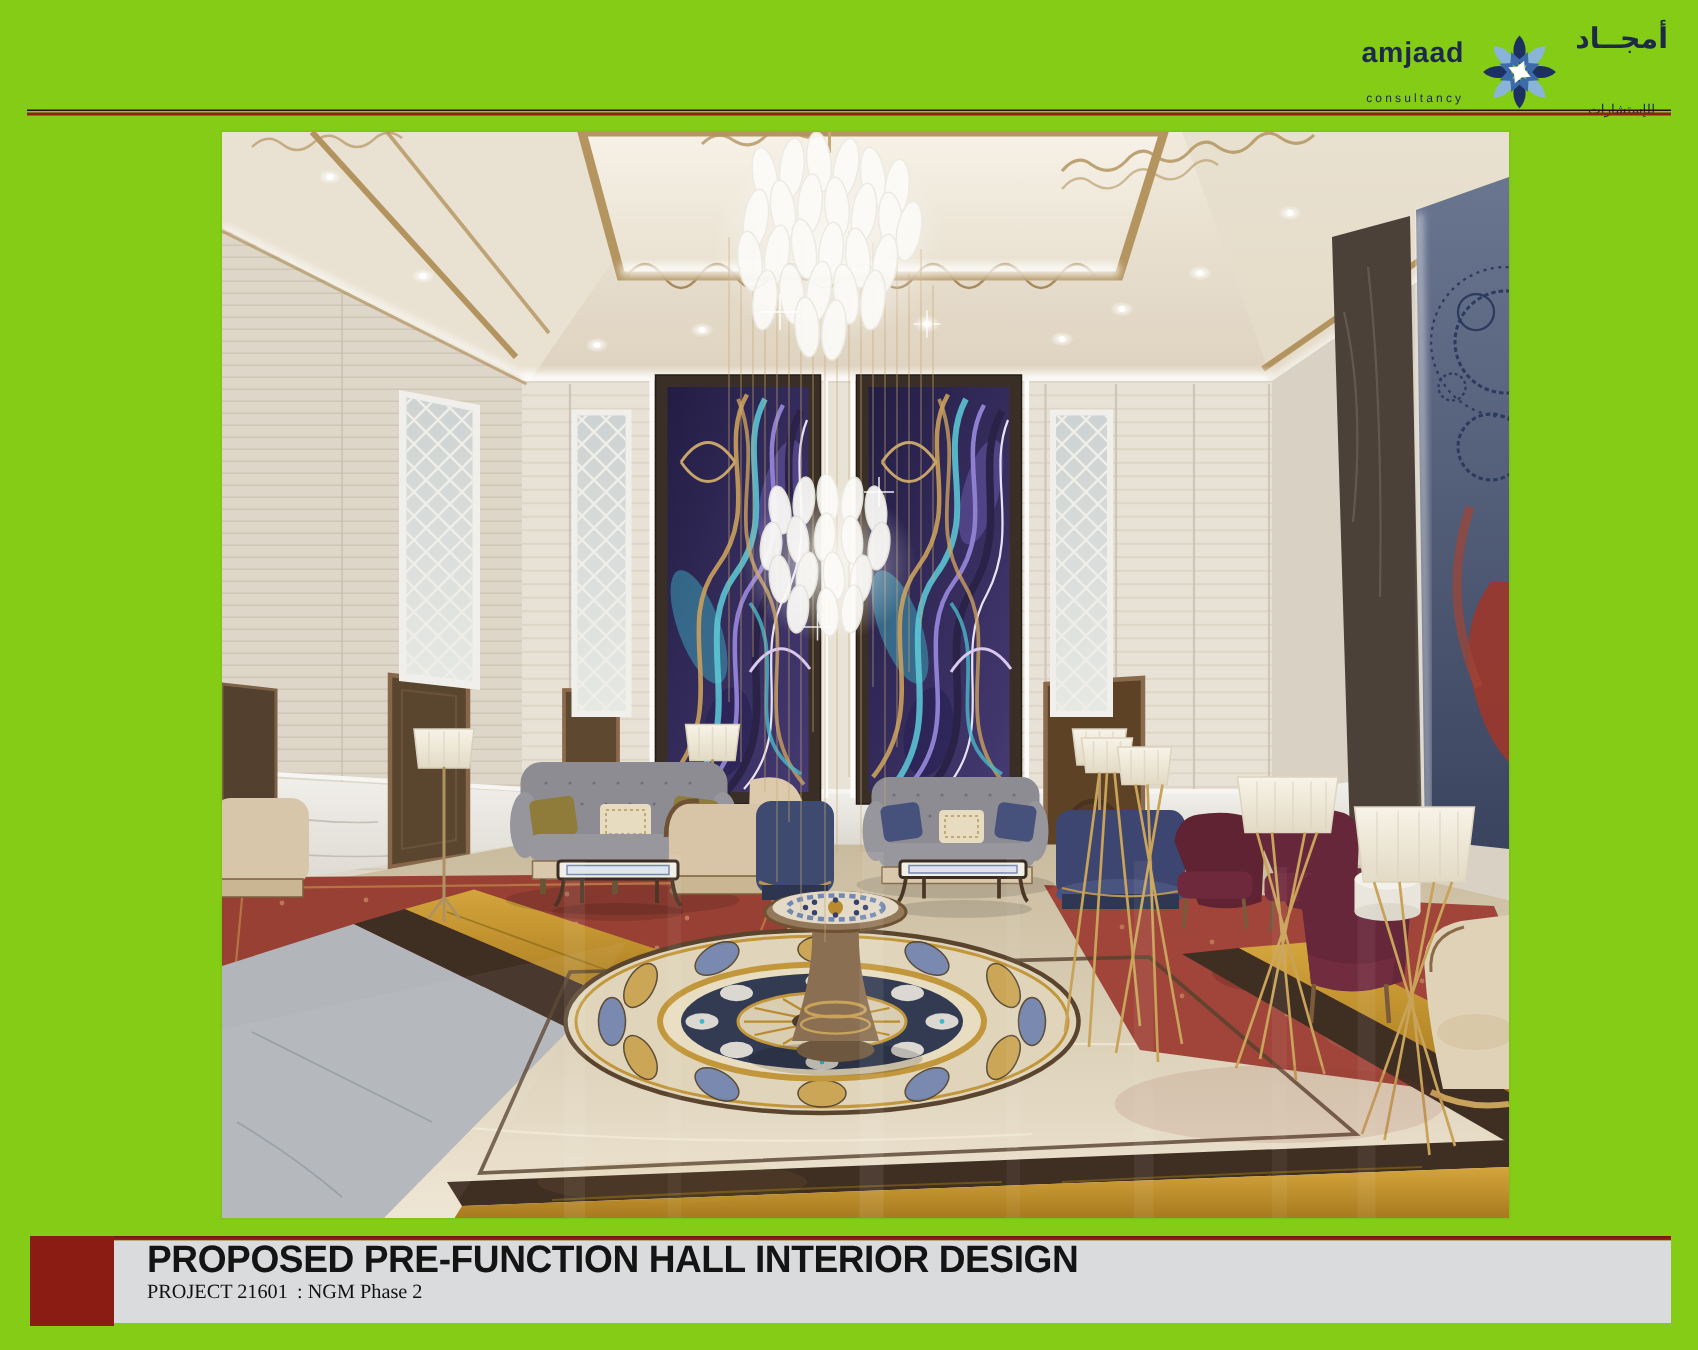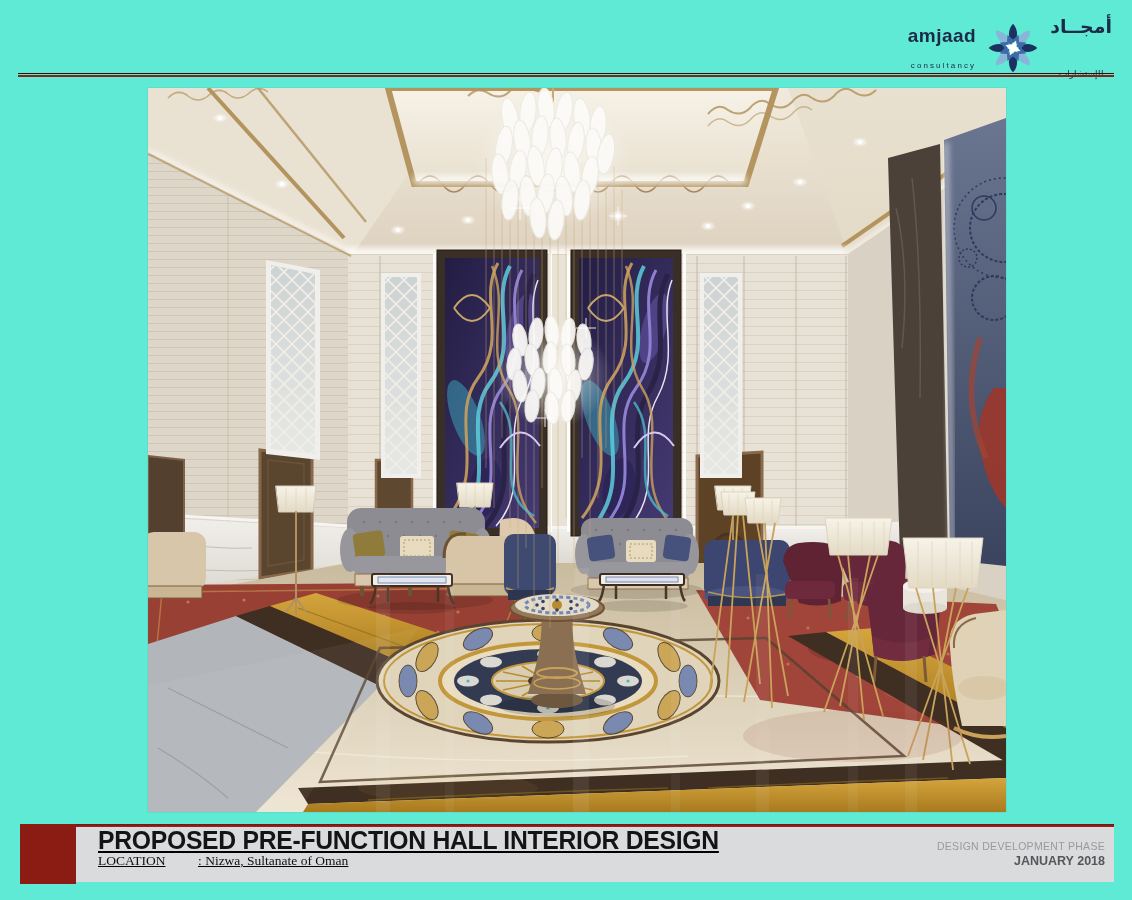--- a/index.html
+++ b/index.html
@@ -1,17 +1,17 @@
 <!DOCTYPE html>
 <html><head>
 <meta charset="utf-8">
 <title>Design Board</title>
 <style>
   html,body{margin:0;padding:0;background:#ffffff;}
-  .page{position:relative;width:1132px;height:900px;background:#5eead4;overflow:hidden;
+  .page{position:relative;width:1132px;height:900px;background:#84cc16;overflow:hidden;
         font-family:"Liberation Sans",sans-serif;}
   
   .logo{position:absolute;top:16px;right:20px;display:flex;align-items:center;gap:10px;}
   .logo-latin{text-align:right;}
   .logo-name{font-size:19px;font-weight:bold;color:#1d2a47;letter-spacing:.5px;line-height:19px;}
   .logo-sub{font-size:8px;letter-spacing:2.1px;color:#1d2a47;margin-top:16px;}
   .logo-mark{width:54px;height:54px;}
   .logo-arabic{text-align:center;}
   .logo-ar-name{font-size:19px;font-weight:bold;color:#1d2a47;line-height:20px;font-family:"DejaVu Sans",sans-serif;}
   .logo-ar-sub{font-size:9px;color:#1d2a47;letter-spacing:.5px;font-family:"DejaVu Sans",sans-serif;margin-top:33px;}
@@ -19,21 +19,21 @@
   .top-rule .r1{height:1px;background:#2d0d0b;}
   .top-rule .r2{height:1px;background:transparent;}
   .top-rule .r3{height:2px;background:#8e1f17;}
   
   .render{position:absolute;left:148px;top:88px;width:858px;height:724px;margin:0;
           background:#efe8da;box-shadow:0 0 0 1px rgba(0,0,0,.04);}
   .render svg{display:block;width:858px;height:724px;}
   
   .titleblock{position:absolute;left:20px;top:824px;width:1094px;height:60px;display:flex;}
   .red-block{width:56px;height:60px;background:#8a1c13;flex:0 0 auto;}
-  .bar-wrap{flex:1;display:flex;flex-direction:column;text-decoration:underline;}
+  .bar-wrap{flex:1;display:flex;flex-direction:column;}
   .bar-rule{height:3px;background:linear-gradient(#6e1510,#9e241b);}
   .bar{height:55px;background:#d9dbdd;position:relative;padding-left:22px;box-sizing:border-box;}
   .doc-title{margin:0;font-size:25.5px;line-height:27px;font-weight:bold;color:#141414;
              letter-spacing:-.3px;transform:scaleX(.97);transform-origin:left center;white-space:nowrap;}
   .info{font-family:"Liberation Serif",serif;font-size:13.5px;line-height:13.5px;color:#101010;}
   .info .row{display:flex;}
   .info .lbl{width:100px;flex:0 0 auto;}
   .phase-block{position:absolute;right:9px;top:13px;text-align:right;line-height:12px;}
   .phase{font-size:10.5px;color:#9a9a9a;letter-spacing:.3px;}
   .date{font-size:12.5px;font-weight:bold;color:#55565a;margin-top:3px;}
@@ -671,25 +671,21 @@
   </figure>
 
   <div class="titleblock">
     <div class="red-block"></div>
     <div class="bar-wrap">
       <div class="bar-rule"></div>
       <div class="bar">
         <h1 class="doc-title">PROPOSED PRE-FUNCTION HALL INTERIOR DESIGN</h1>
         <div class="info">
           <div class="row">
-            <span class="lbl">LOCATION</span>
-            <span class="val">: Nizwa, Sultanate of Oman</span>
+            <span class="lbl">PROJECT  21601</span>
+            <span class="val">: NGM Phase 2</span>
           </div>
-        </div>
-        <div class="phase-block">
-          <div class="phase">DESIGN DEVELOPMENT PHASE</div>
-          <div class="date">JANUARY 2018</div>
         </div>
       </div>
     </div>
   </div>
 
 </div>
 
 </body></html>

